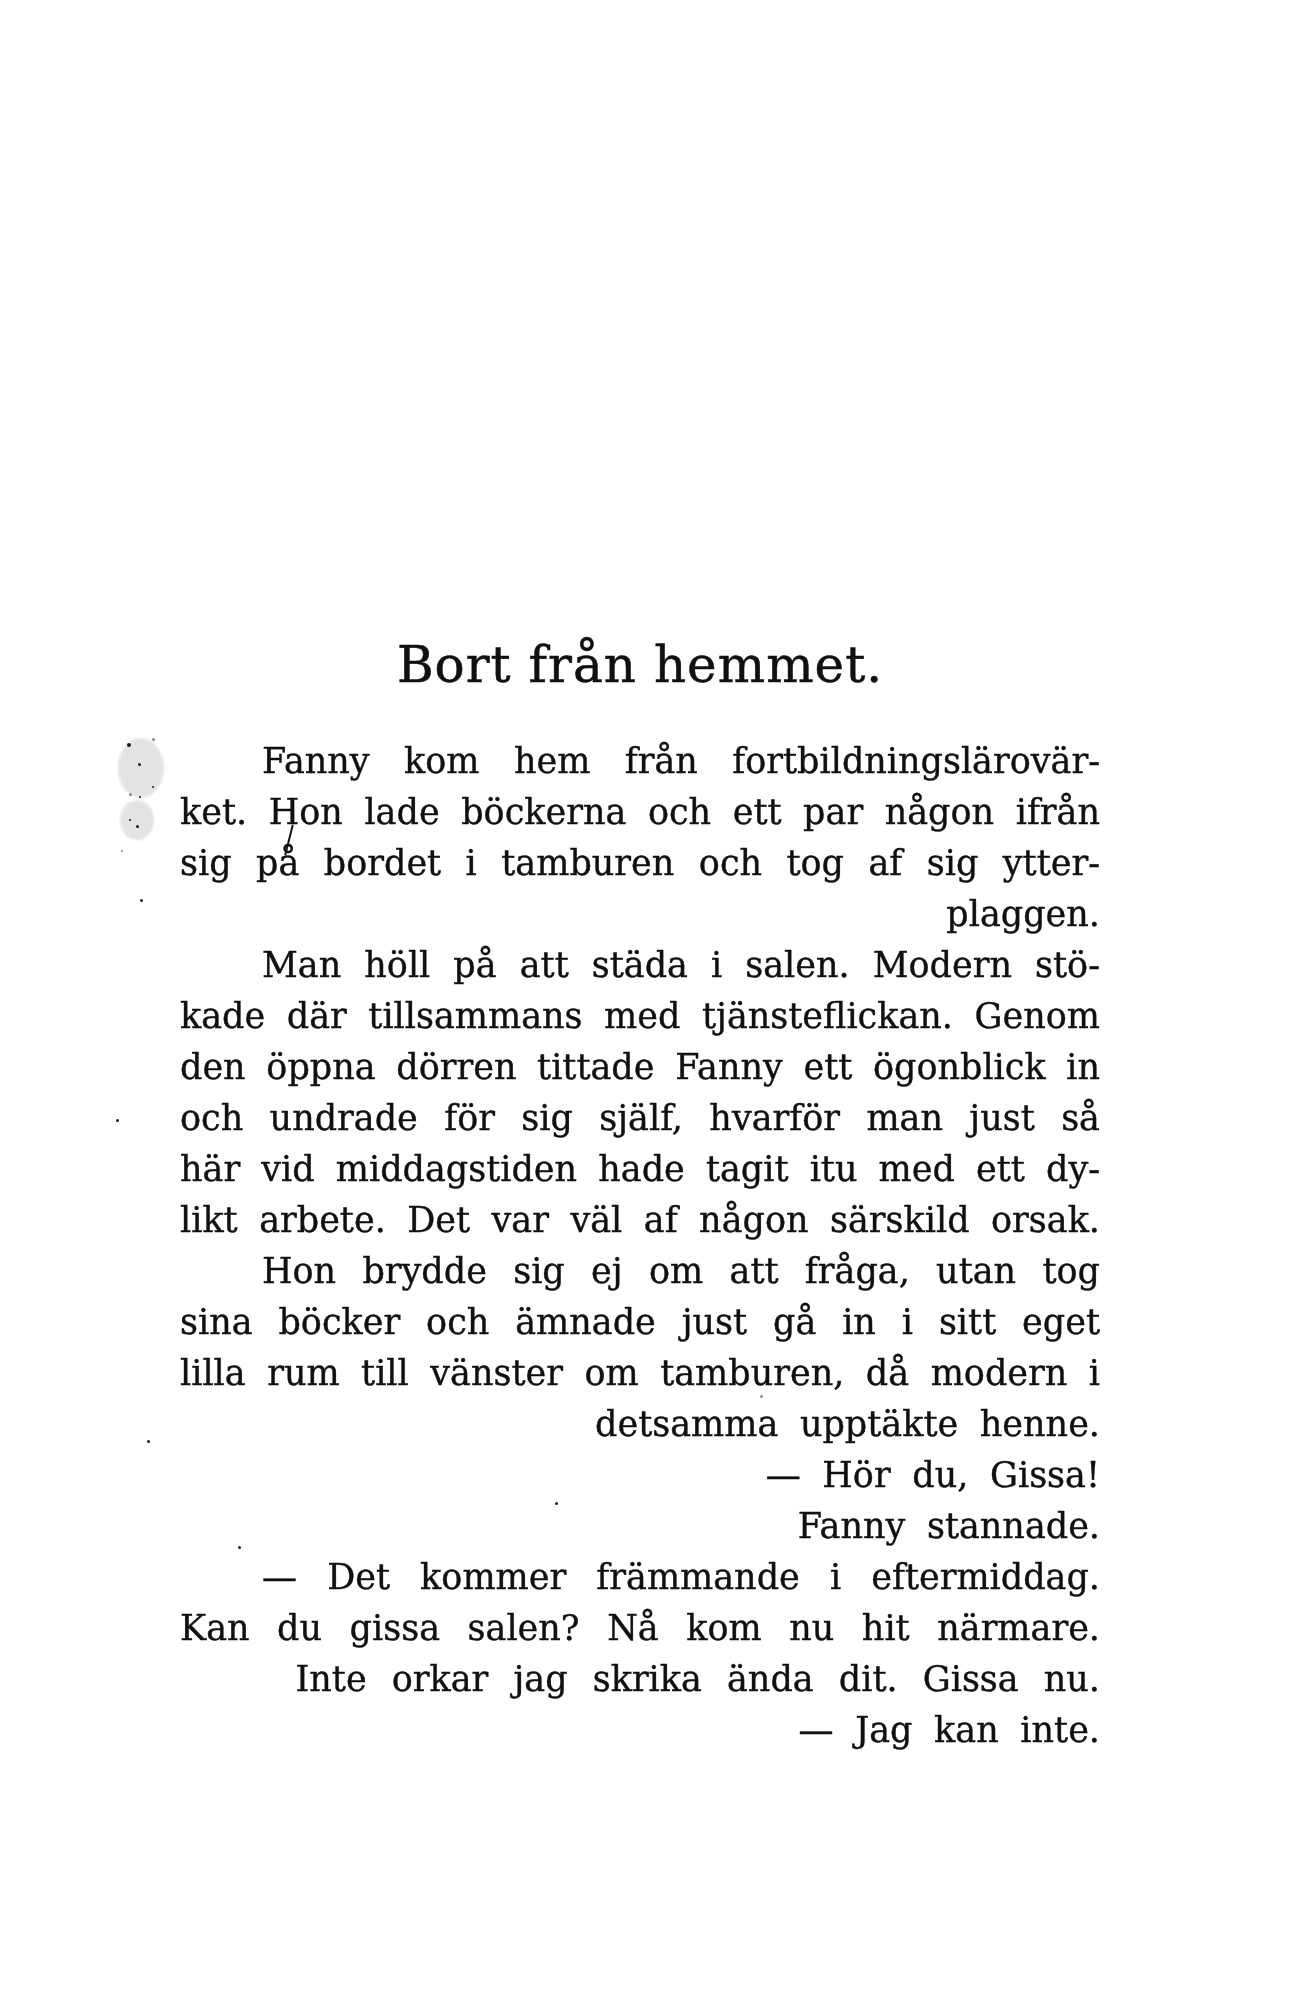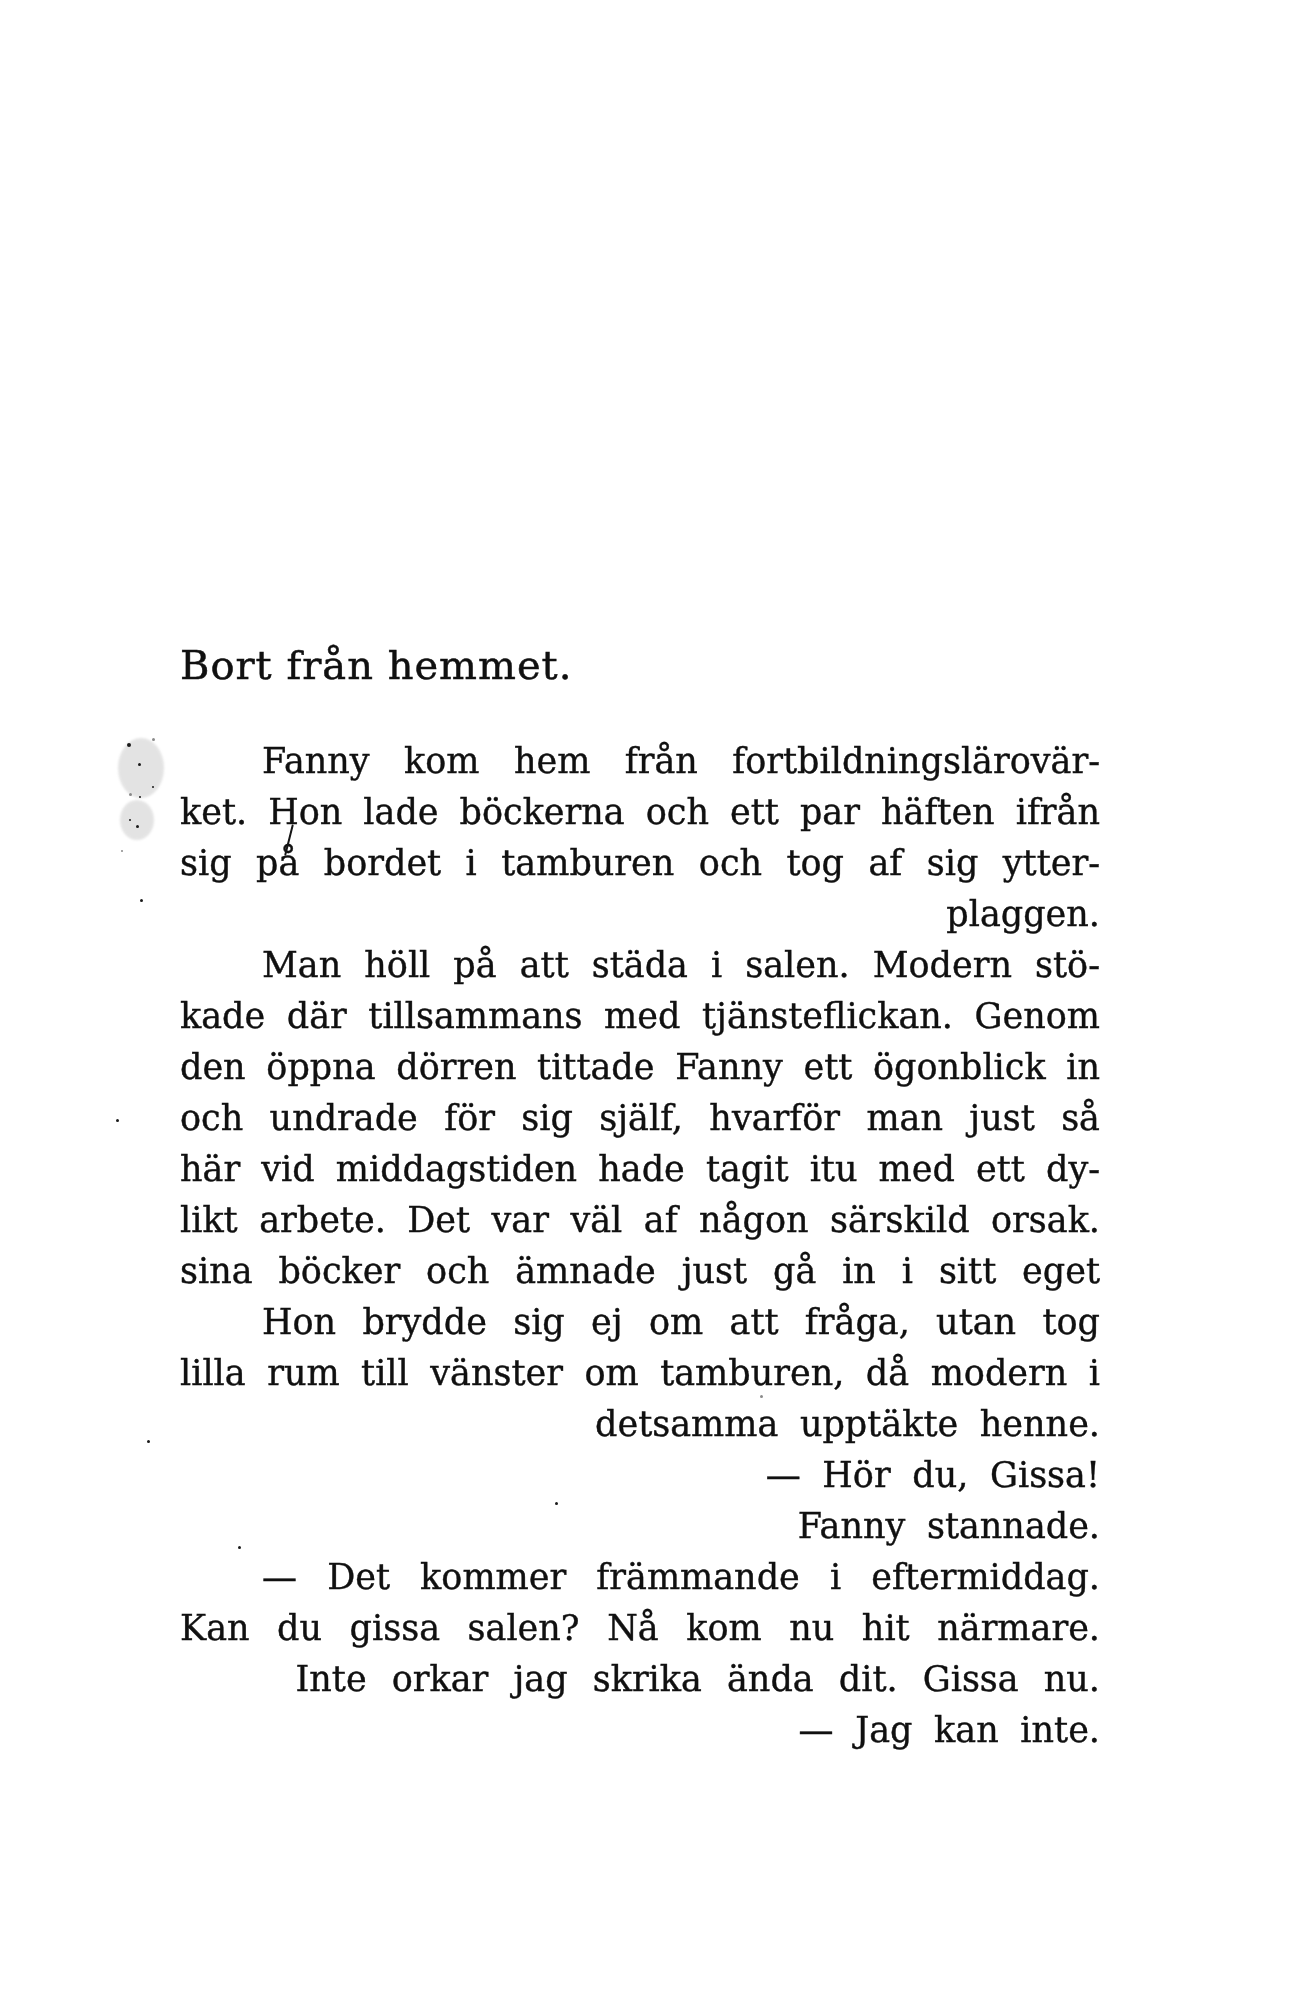--- a/index.html
+++ b/index.html
@@ -15,24 +15,24 @@
     overflow: hidden;
     font-family: "DejaVu Serif", "Liberation Serif", serif;
     color: #101010;
   }
   .title {
     position: absolute;
     left: 180px;
     top: 634px;
     width: 920px;
     margin: 0;
-    font-size: 40px;
+    font-size: 50px;
     font-weight: normal;
     line-height: 62px;
-    text-align: left;
+    text-align: center;
     letter-spacing: 1px;
     -webkit-text-stroke: 0.5px #101010;
   }
   .text-block {
     position: absolute;
     left: 180px;
     top: 736px;
     width: 920px;
     font-size: 35px;
     line-height: 51px;
@@ -80,33 +80,33 @@
 </head>
 <body>
 
 <div class="page">
 
   <h1 class="title">Bort från hemmet.</h1>
 
   <div class="text-block">
 
     <div class="line j ind">Fanny kom hem från fortbildningslärovär-</div>
-    <div class="line j">ket. Hon lade böckerna och ett par häften ifrån</div>
+    <div class="line j">ket. Hon lade böckerna och ett par någon ifrån</div>
     <div class="line j">sig på bordet i tamburen och tog af sig ytter-</div>
     <div class="line left">plaggen.</div>
 
     <div class="line j ind">Man höll på att städa i salen. Modern stö-</div>
     <div class="line j">kade där tillsammans med tjänsteflickan. Genom</div>
     <div class="line j">den öppna dörren tittade Fanny ett ögonblick in</div>
     <div class="line j">och undrade för sig själf, hvarför man just så</div>
     <div class="line j">här vid middagstiden hade tagit itu med ett dy-</div>
     <div class="line j">likt arbete. Det var väl af någon särskild orsak.</div>
 
+    <div class="line j ind">Hon brydde sig ej om att fråga, utan tog</div>
     <div class="line j">sina böcker och ämnade just gå in i sitt eget</div>
-    <div class="line j ind">Hon brydde sig ej om att fråga, utan tog</div>
     <div class="line j">lilla rum till vänster om tamburen, då modern i</div>
     <div class="line left">detsamma upptäkte henne.</div>
 
     <div class="line left ind">— Hör du, Gissa!</div>
 
     <div class="line left ind">Fanny stannade.</div>
 
     <div class="line j ind">— Det kommer främmande i eftermiddag.</div>
     <div class="line j">Kan du gissa salen? Nå kom nu hit närmare.</div>
     <div class="line left loose">Inte orkar jag skrika ända dit. Gissa nu.</div>

